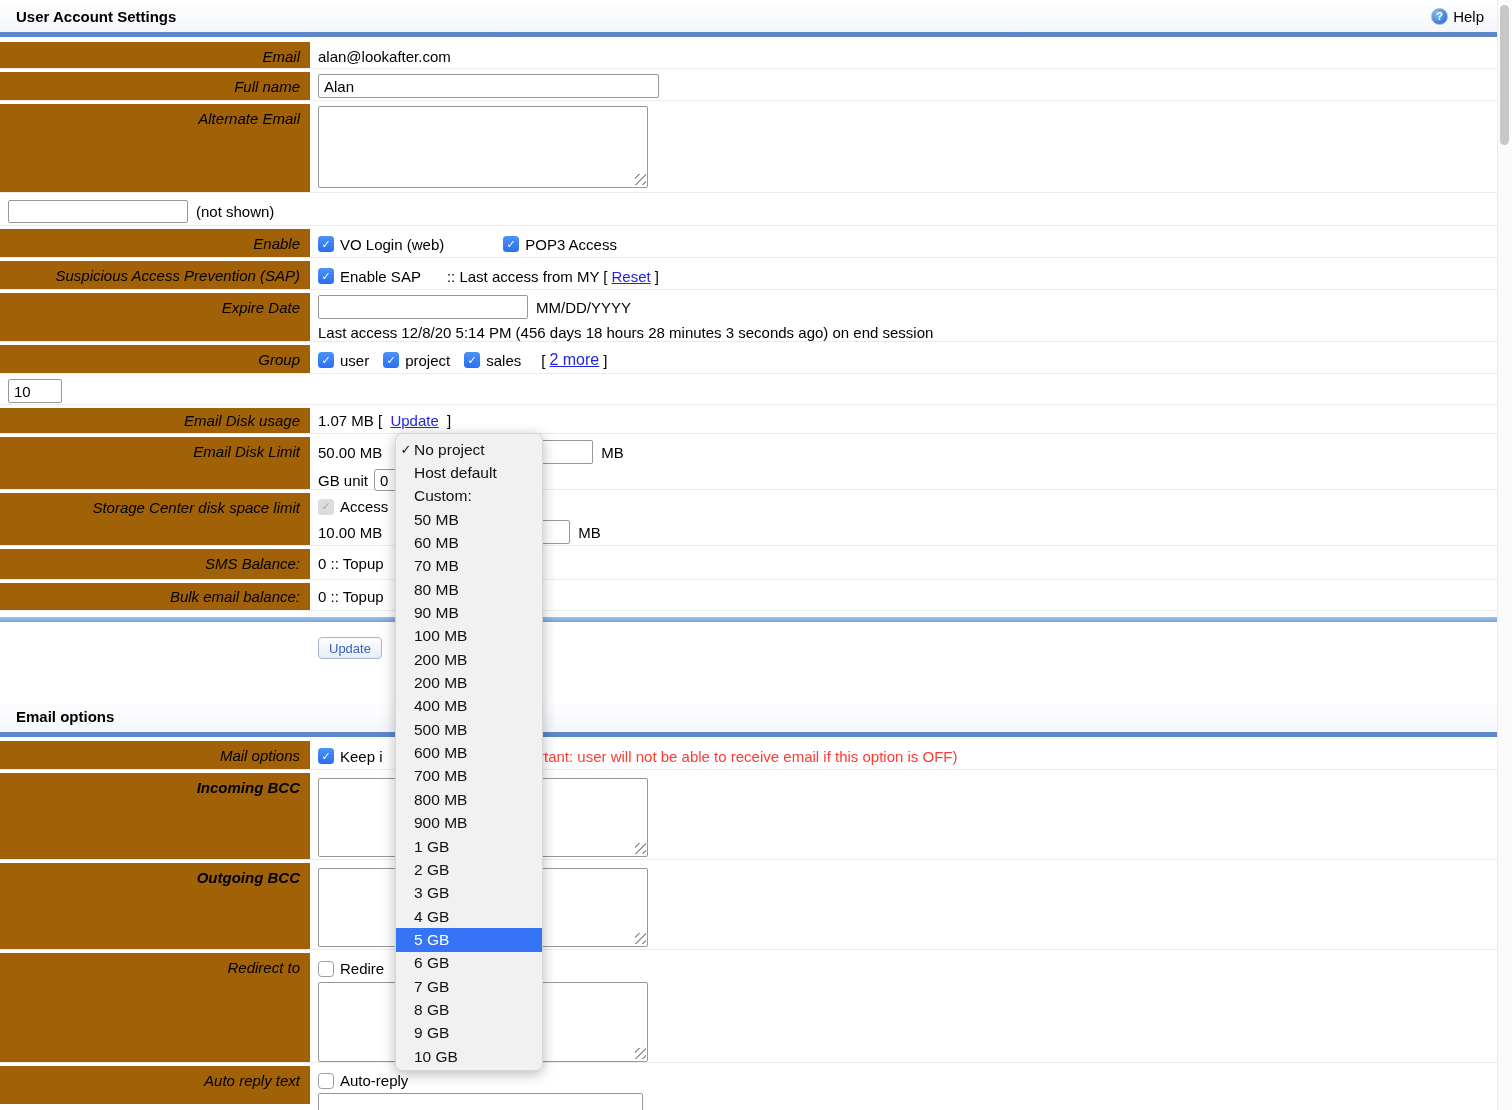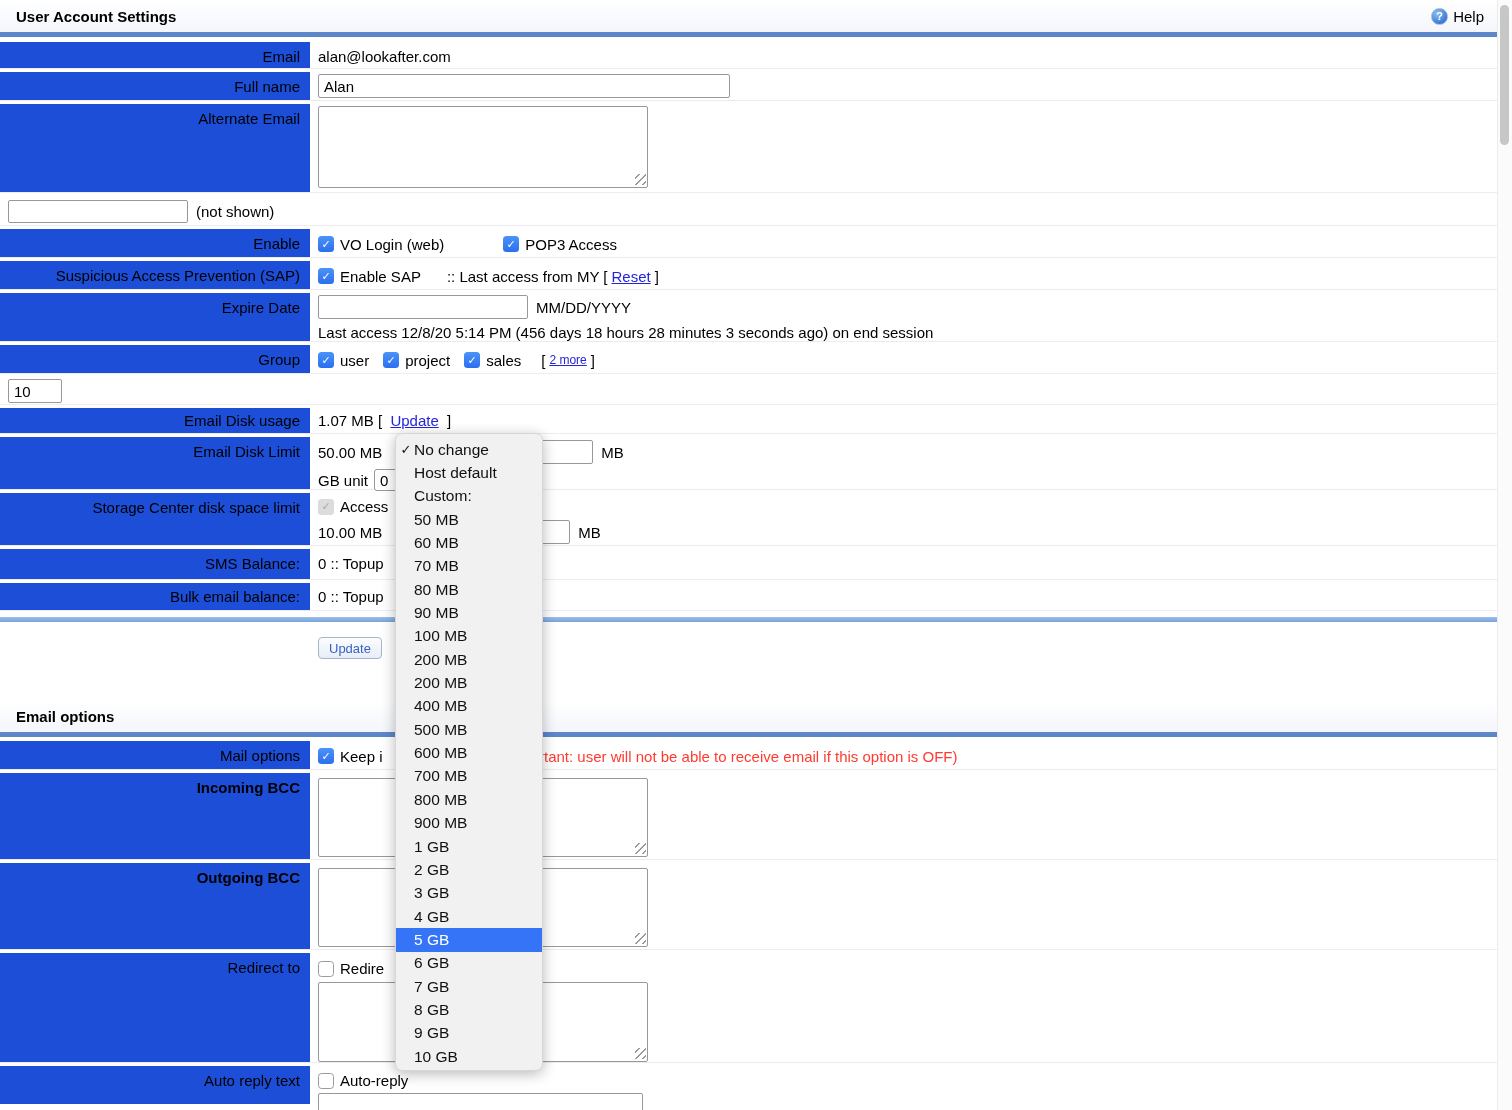--- a/index.html
+++ b/index.html
@@ -14,22 +14,22 @@
   .section-header h2 { font-size:15px; font-weight:bold; }
   .help-wrap { display:flex; align-items:center; gap:5px; cursor:pointer; margin-right:14px; }
   .help-icon { width:17px; height:17px; border-radius:50%; background:radial-gradient(circle at 35% 30%,#8fc0f2,#3a7ad4 70%);
     color:#fff; font-size:11px; font-weight:bold; display:flex; align-items:center; justify-content:center;
     border:1px solid #9db6d8; }
   .sub-header { margin-top:41px; }
 
   
   .form { margin-top:5px; }
   .row { display:flex; margin-bottom:3px; border-bottom:1px solid #ebebf0; }
-  .cell-label { width:310px; flex:0 0 310px; background:#1d4ed8; text-align:right;
-    padding:6px 10px 0 6px; }
+  .cell-label { width:310px; flex:0 0 310px; background:#a16207; text-align:right;
+    padding:6px 10px 0 6px;font-style:italic; }
   .cell-label.bold { font-weight:bold; }
   .cell-value { flex:1; padding:2px 0 0 8px; position:relative; }
   .vpad { padding-top:6px; }
 
   .h27{height:27px} .h29{height:29px} .h30{height:30px} .h89{height:89px} .h49{height:49px}
   .h28{height:28px} .h26{height:26px} .h53{height:53px} .h31{height:31px} .h87{height:87px}
   .h110{height:110px} .hfill{height:38px; border-bottom:none;}
 
   input[type=text] { border:1px solid #989898; border-radius:2px; height:24px; font-size:15px;
     font-family:inherit; padding:0 5px; background:#fff; }
@@ -102,21 +102,21 @@
 
   <div class="form">
 
     <div class="row h27">
       <div class="cell-label">Email</div>
       <div class="cell-value vpad"><span>alan@lookafter.com</span></div>
     </div>
 
     <div class="row h29">
       <div class="cell-label">Full name</div>
-      <div class="cell-value"><input type="text" style="width: 412px;" value="Alan"></div>
+      <div class="cell-value"><input type="text" style="width: 341px;" value="Alan"></div>
     </div>
 
     <div class="row h89">
       <div class="cell-label">Alternate Email</div>
       <div class="cell-value"><span class="ta-wrap"><textarea class="box" style="height: 82px;"></textarea></span></div>
     </div>
 
     <div class="row h30">
       <div class="cell-value inline">
         <input type="text" style="width: 180px; height: 23px;" value="">
@@ -169,21 +169,21 @@
         </span>
         <span class="cb-pair">
           <span class="cb checked"></span>
           <span>project</span>
         </span>
         <span class="cb-pair">
           <span class="cb checked"></span>
           <span>sales</span>
         </span>
         <span style="margin-left:6px">[</span>
-        <a class="link bracket" style="font-size:12px">2 more</a>
+        <a class="link bracket" style="font-size:16px">2 more</a>
         <span>]</span>
       </div>
     </div>
 
     <div class="row h28">
       <div class="cell-value"><input type="text" class="mini-input" value="10" style=""></div>
     </div>
 
     <div class="row h26">
       <div class="cell-label" style="padding-top:4px">Email Disk usage</div>
@@ -286,21 +286,21 @@
         <div style="margin-top:4px"><input type="text" style="width: 325px;" value=""></div>
       </div>
     </div>
   </div>
 
   
   <div class="dropdown">
 
       <div class="opt">
         <span class="opt-check">✓</span>
-        <span>No change</span>
+        <span>No project</span>
       </div>
 
       <div class="opt">
         <span class="opt-check"></span>
         <span>Host default</span>
       </div>
 
       <div class="opt">
         <span class="opt-check"></span>
         <span>Custom:</span>

